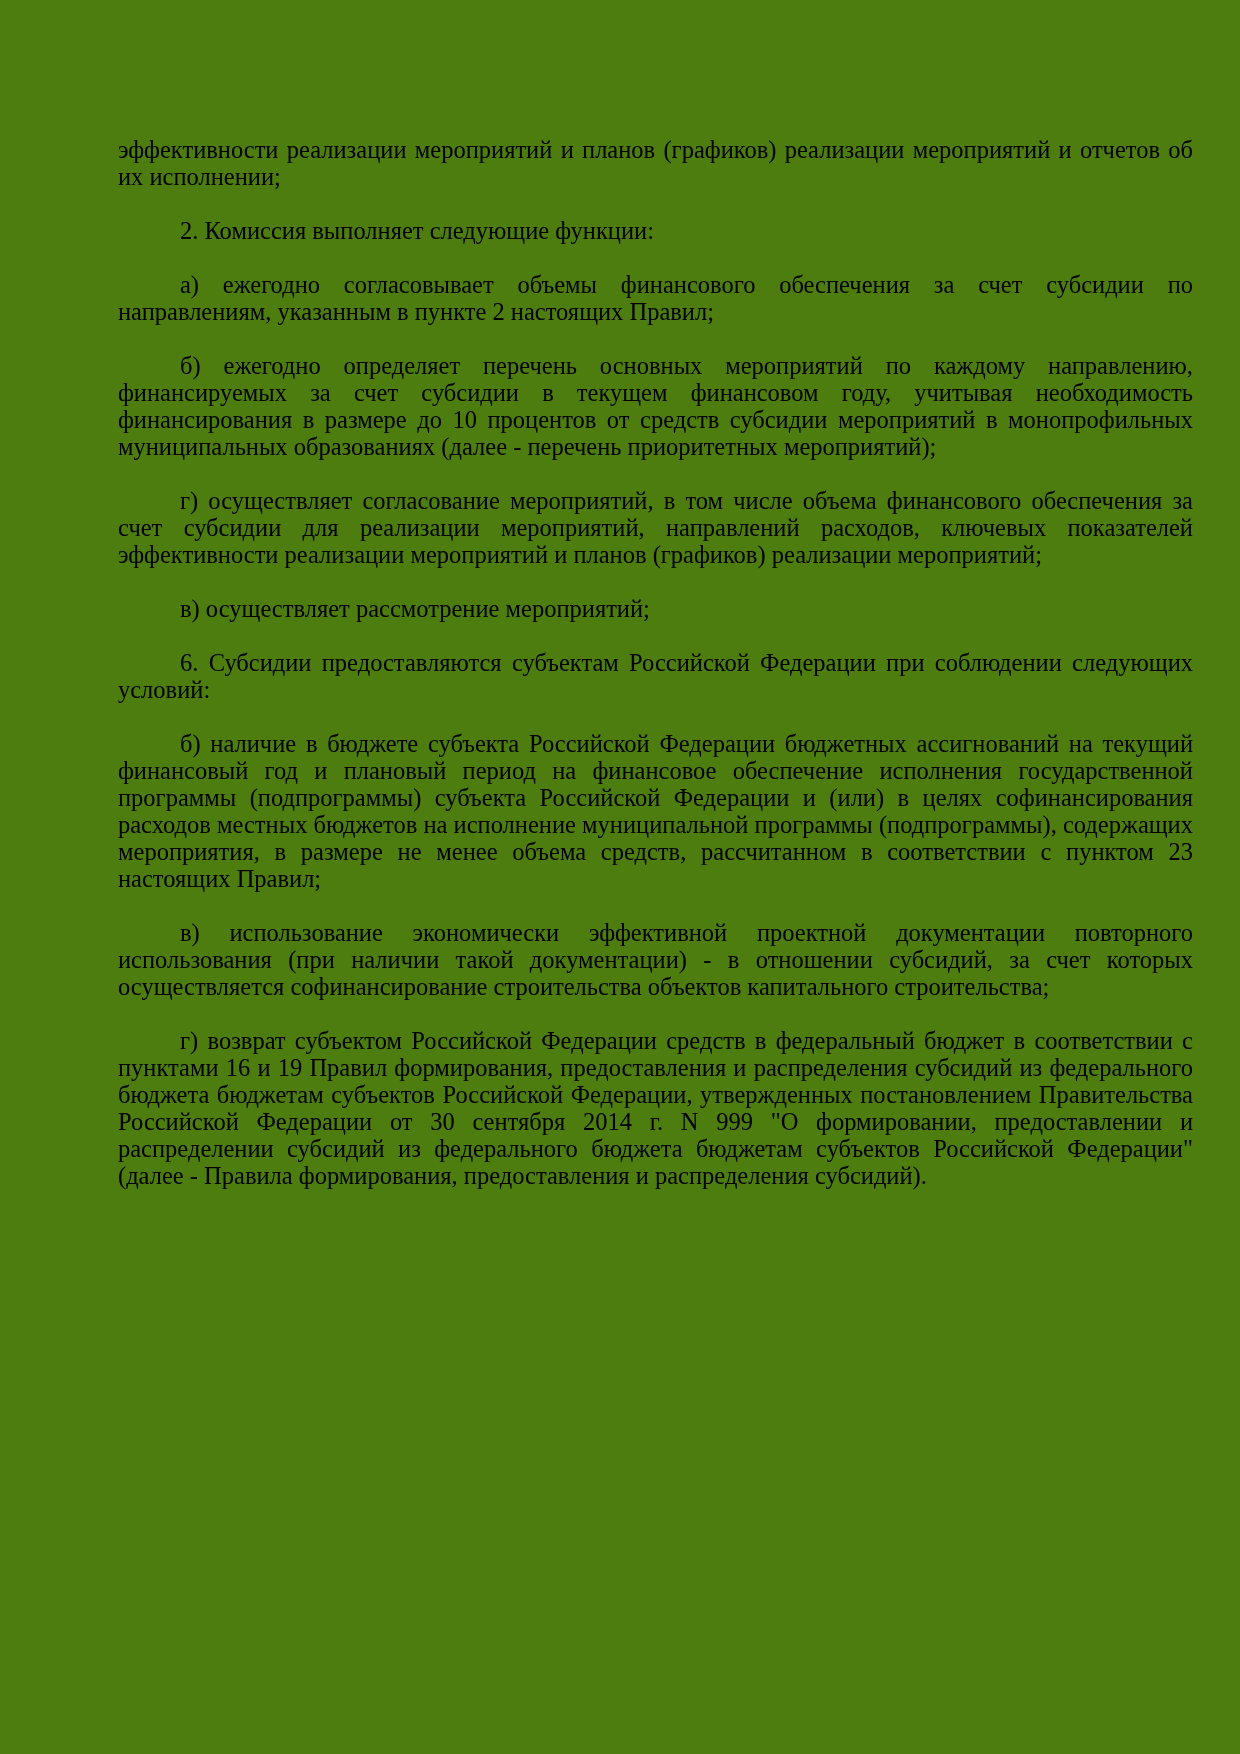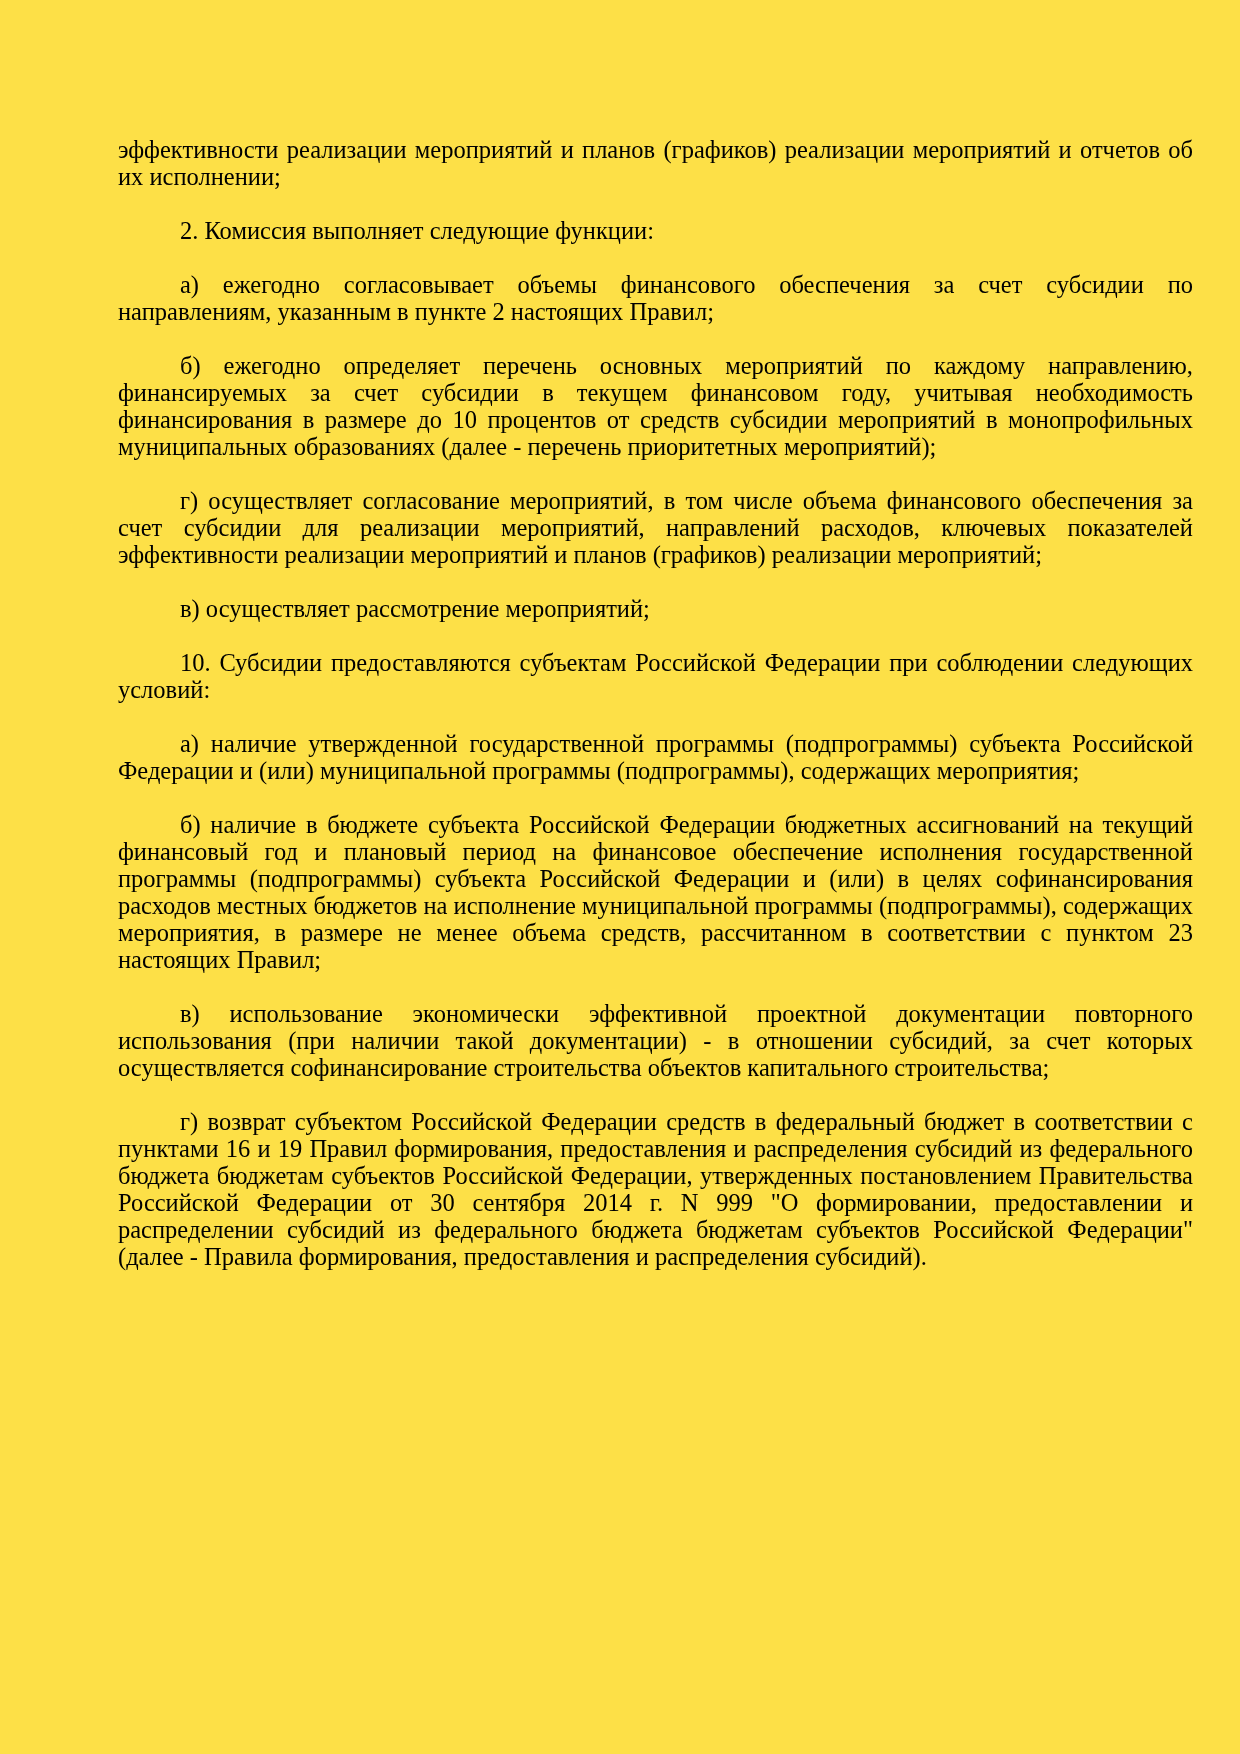--- a/index.html
+++ b/index.html
@@ -4,21 +4,21 @@
 <style>
   html, body {
     margin: 0;
     padding: 0;
     background: #ffffff;
   }
   .page {
     position: relative;
     width: 1240px;
     height: 1754px;
-    background: #fde047;
+    background: #4d7c0f;
     overflow: hidden;
     color: #000000;
   }
   .content {
     position: absolute;
     left: 118px;
     top: 136px;
     width: 1075px;
     font-family: "Liberation Serif", "DejaVu Serif", serif;
     font-size: 24.5px;
@@ -38,19 +38,18 @@
 <body>
 
 <div class="page">
   <div class="content">
     <p>эффективности реализации мероприятий и планов (графиков) реализации мероприятий и отчетов об их исполнении;</p>
     <p class="indent">2. Комиссия выполняет следующие функции:</p>
     <p class="indent">а) ежегодно согласовывает объемы финансового обеспечения за счет субсидии по направлениям, указанным в пункте 2 настоящих Правил;</p>
     <p class="indent">б) ежегодно определяет перечень основных мероприятий по каждому направлению, финансируемых за счет субсидии в текущем финансовом году, учитывая необходимость финансирования в размере до 10 процентов от средств субсидии мероприятий в монопрофильных муниципальных образованиях (далее - перечень приоритетных мероприятий);</p>
     <p class="indent">г) осуществляет согласование мероприятий, в том числе объема финансового обеспечения за счет субсидии для реализации мероприятий, направлений расходов, ключевых показателей эффективности реализации мероприятий и планов (графиков) реализации мероприятий;</p>
     <p class="indent">в) осуществляет рассмотрение мероприятий;</p>
-    <p class="indent">10. Субсидии предоставляются субъектам Российской Федерации при соблюдении следующих условий:</p>
-    <p class="indent">а) наличие утвержденной государственной программы (подпрограммы) субъекта Российской Федерации и (или) муниципальной программы (подпрограммы), содержащих мероприятия;</p>
+    <p class="indent">6. Субсидии предоставляются субъектам Российской Федерации при соблюдении следующих условий:</p>
     <p class="indent">б) наличие в бюджете субъекта Российской Федерации бюджетных ассигнований на текущий финансовый год и плановый период на финансовое обеспечение исполнения государственной программы (подпрограммы) субъекта Российской Федерации и (или) в целях софинансирования расходов местных бюджетов на исполнение муниципальной программы (подпрограммы), содержащих мероприятия, в размере не менее объема средств, рассчитанном в соответствии с пунктом 23 настоящих Правил;</p>
     <p class="indent">в) использование экономически эффективной проектной документации повторного использования (при наличии такой документации) - в отношении субсидий, за счет которых осуществляется софинансирование строительства объектов капитального строительства;</p>
     <p class="indent">г) возврат субъектом Российской Федерации средств в федеральный бюджет в соответствии с пунктами 16 и 19 Правил формирования, предоставления и распределения субсидий из федерального бюджета бюджетам субъектов Российской Федерации, утвержденных постановлением Правительства Российской Федерации от 30 сентября 2014 г. N 999 "О формировании, предоставлении и распределении субсидий из федерального бюджета бюджетам субъектов Российской Федерации" (далее - Правила формирования, предоставления и распределения субсидий).</p>
   </div>
 </div>
 
 </body></html>

